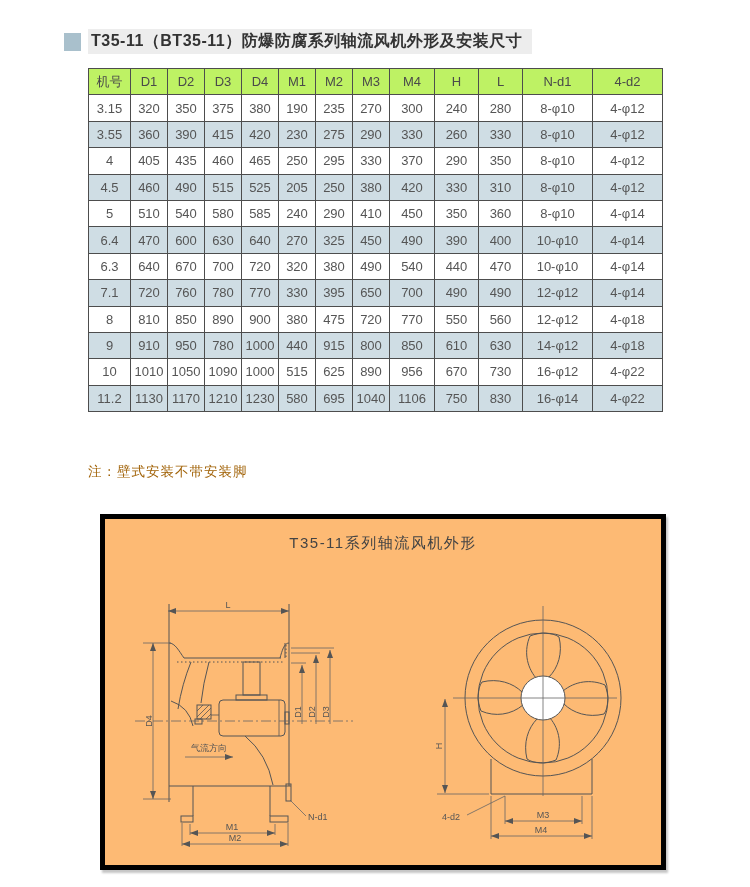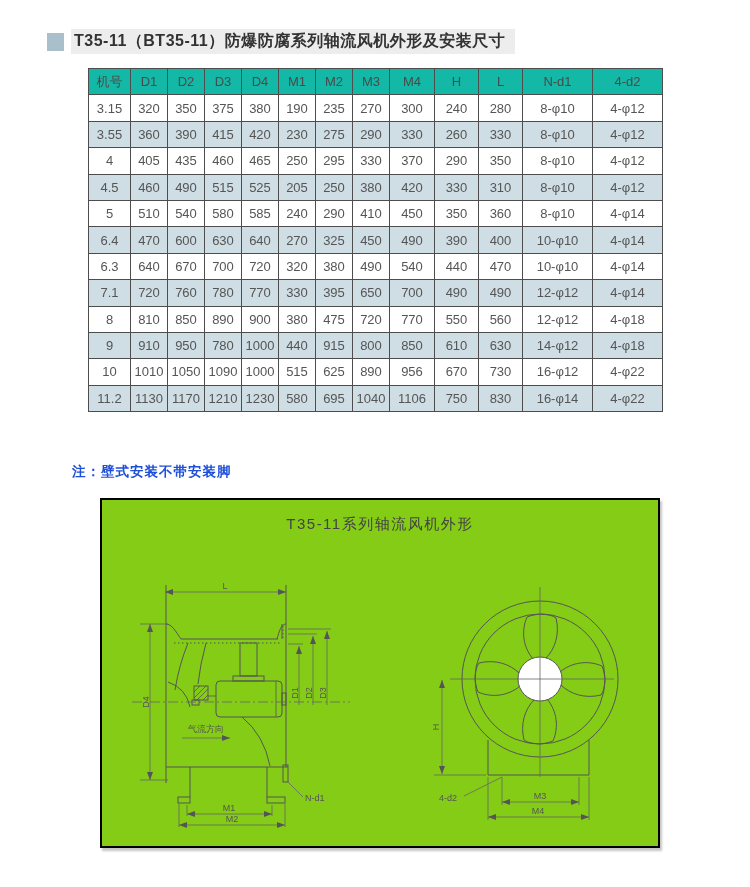--- a/index.html
+++ b/index.html
@@ -2,44 +2,44 @@
 <html><head>
 <meta charset="utf-8">
 <style>
   html,body{margin:0;padding:0;}
   body{
     width:750px;height:887px;position:relative;background:#ffffff;
     font-family:"Liberation Sans","DejaVu Sans",sans-serif;
     overflow:hidden;
   }
   
-  .title-row{position:absolute;left:47px;top:29px;display:flex;align-items:center;text-align:right;}
+  .title-row{position:absolute;left:64px;top:29px;display:flex;align-items:center;text-align:right;}
   .title-bullet{width:17px;height:18px;background:#a9c0cc;margin-right:7px;flex:0 0 auto;}
   .title-text{
     background:#ededed;color:#333;font-size:16px;font-weight:bold;
     letter-spacing:.5px;padding:2px 10px 2px 3px;white-space:nowrap;
   }
   
   table.dims{
     position:absolute;left:88px;top:68px;border-collapse:collapse;
     table-layout:fixed;
   }
   table.dims th,table.dims td{
     border:1px solid #4d4d4d;text-align:center;vertical-align:middle;
     height:25.4px;font-size:13px;color:#555;padding:0 1px;
     font-weight:normal;white-space:nowrap;overflow:hidden;
   }
-  table.dims th{background:#14b8a6;color:#4a4a4a;}
+  table.dims th{background:#bef264;color:#4a4a4a;}
   table.dims tbody tr:nth-child(even) td{background:#cfdde4;}
   
-  .note{position:absolute;left:72px;top:463px;font-size:13.5px;font-weight:bold;color:#1d4ed8;letter-spacing:1px;}
+  .note{position:absolute;left:88px;top:463px;font-size:13.5px;font-weight:normal;color:#a16207;letter-spacing:1px;}
   
   .diagram-box{
-    position:absolute;left:100px;top:498px;width:556px;height:346px;
-    border:2px solid #000000;background:#84cc16;
+    position:absolute;left:100px;top:514px;width:556px;height:346px;
+    border:5px solid #000000;background:#fdba74;
     box-shadow:2px 3px 2px #c6c6c6;
   }
   .diagram-title{
     position:absolute;top:15px;left:0;width:100%;text-align:center;
     font-size:15px;color:#444;letter-spacing:1.5px;z-index:2;
   }
   .diagram-box svg{position:absolute;left:0;top:0;}
   svg text{font-family:"Liberation Sans","DejaVu Sans",sans-serif;font-size:9px;fill:#555;}
 </style>
 </head>

